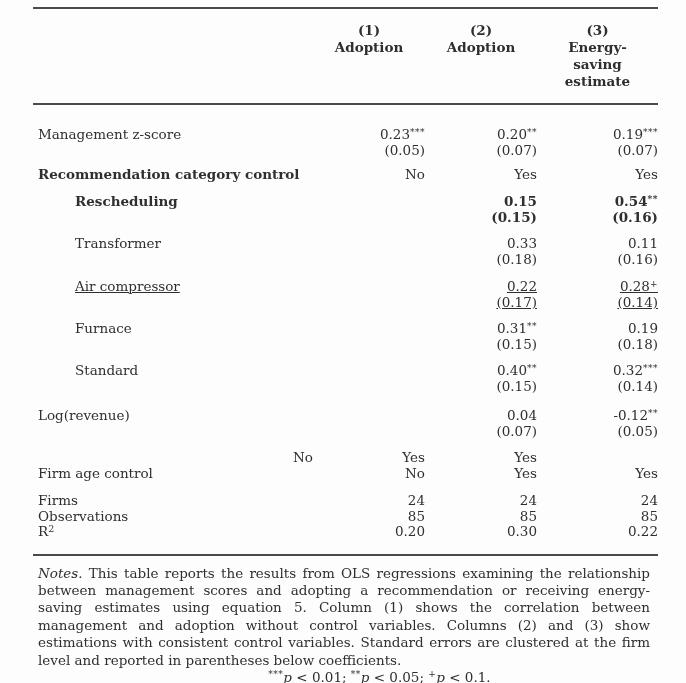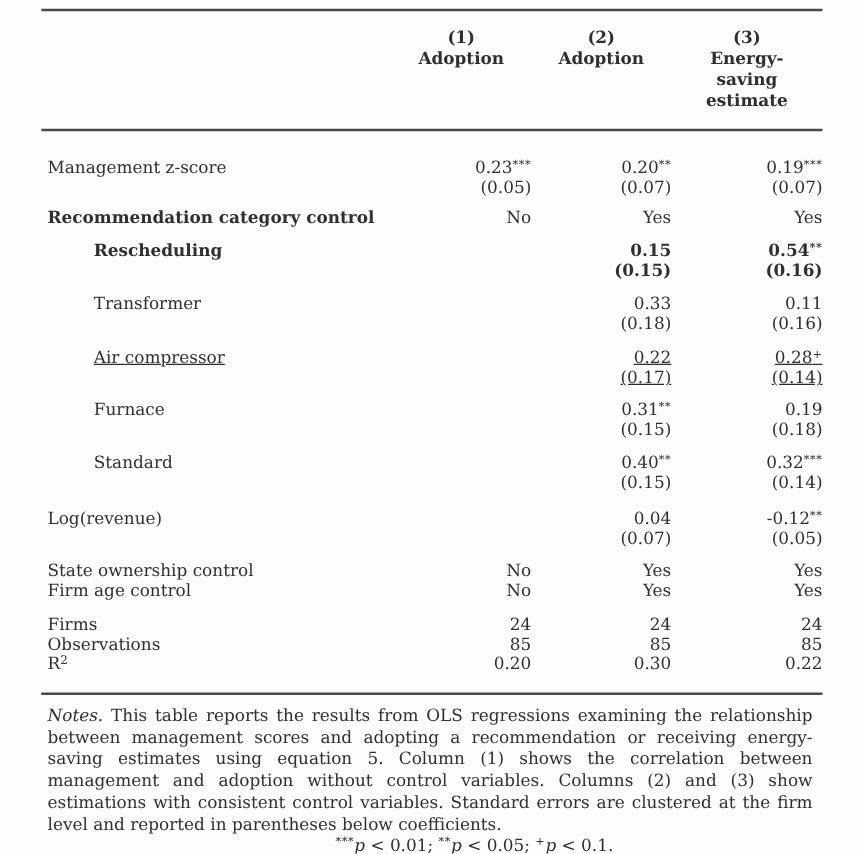--- a/index.html
+++ b/index.html
@@ -228,21 +228,20 @@
         <div class="se">(0.07)</div>
       </div>
       <div class="cell">
         <div class="coef"><span>-0.12</span><sup>**</sup></div>
         <div class="se">(0.05)</div>
       </div>
     </div>
 
     <div class="block">
       <div class="row">
-        <div class="label">State ownership control</div>
         <div class="cell">No</div>
         <div class="cell">Yes</div>
         <div class="cell">Yes</div>
       </div>
       <div class="row">
         <div class="label">Firm age control</div>
         <div class="cell">No</div>
         <div class="cell">Yes</div>
         <div class="cell">Yes</div>
       </div>

